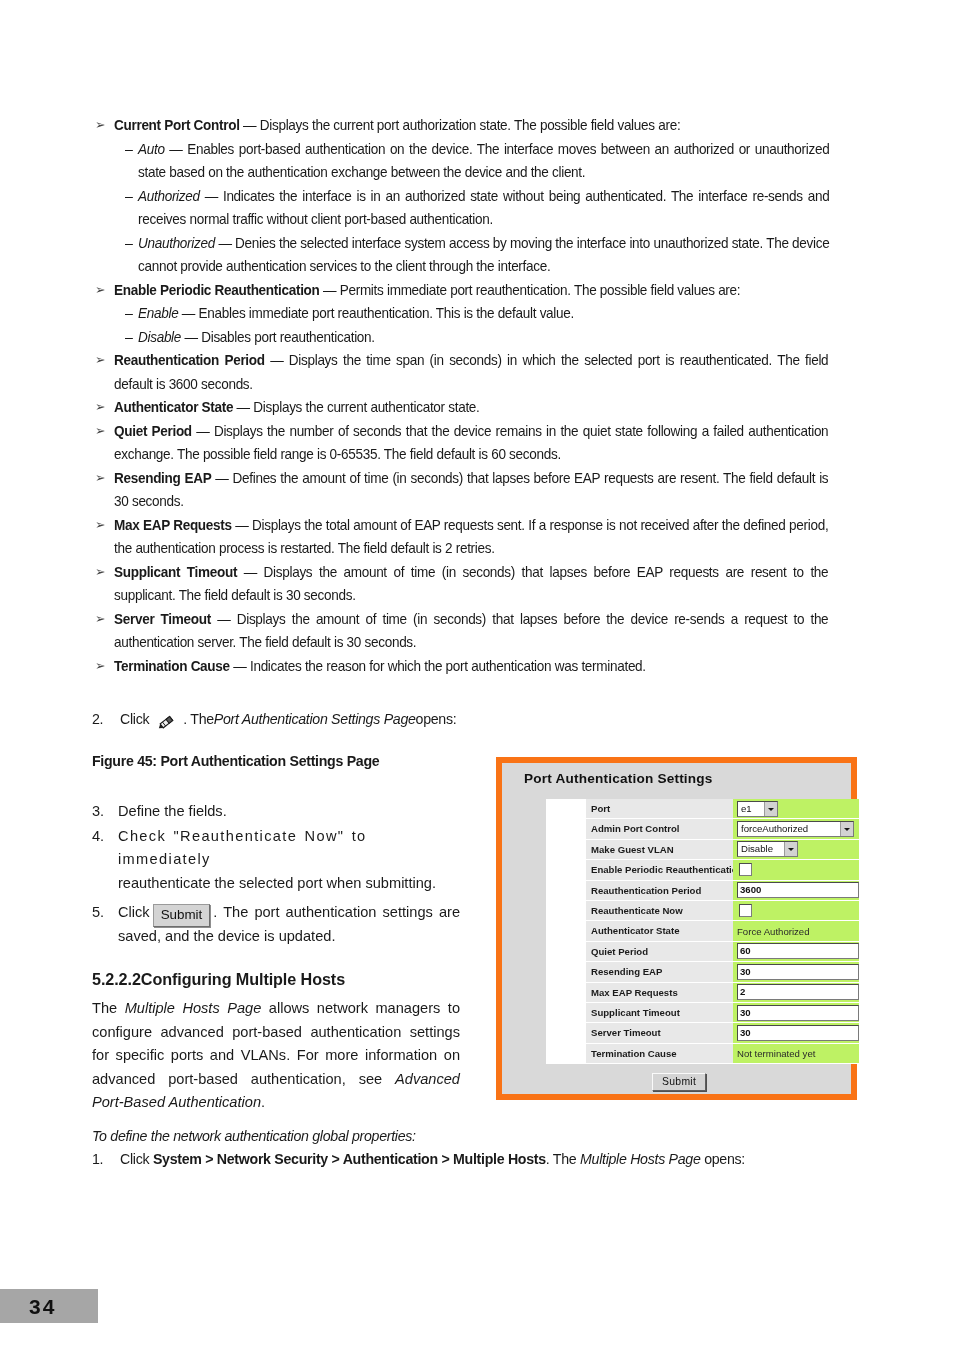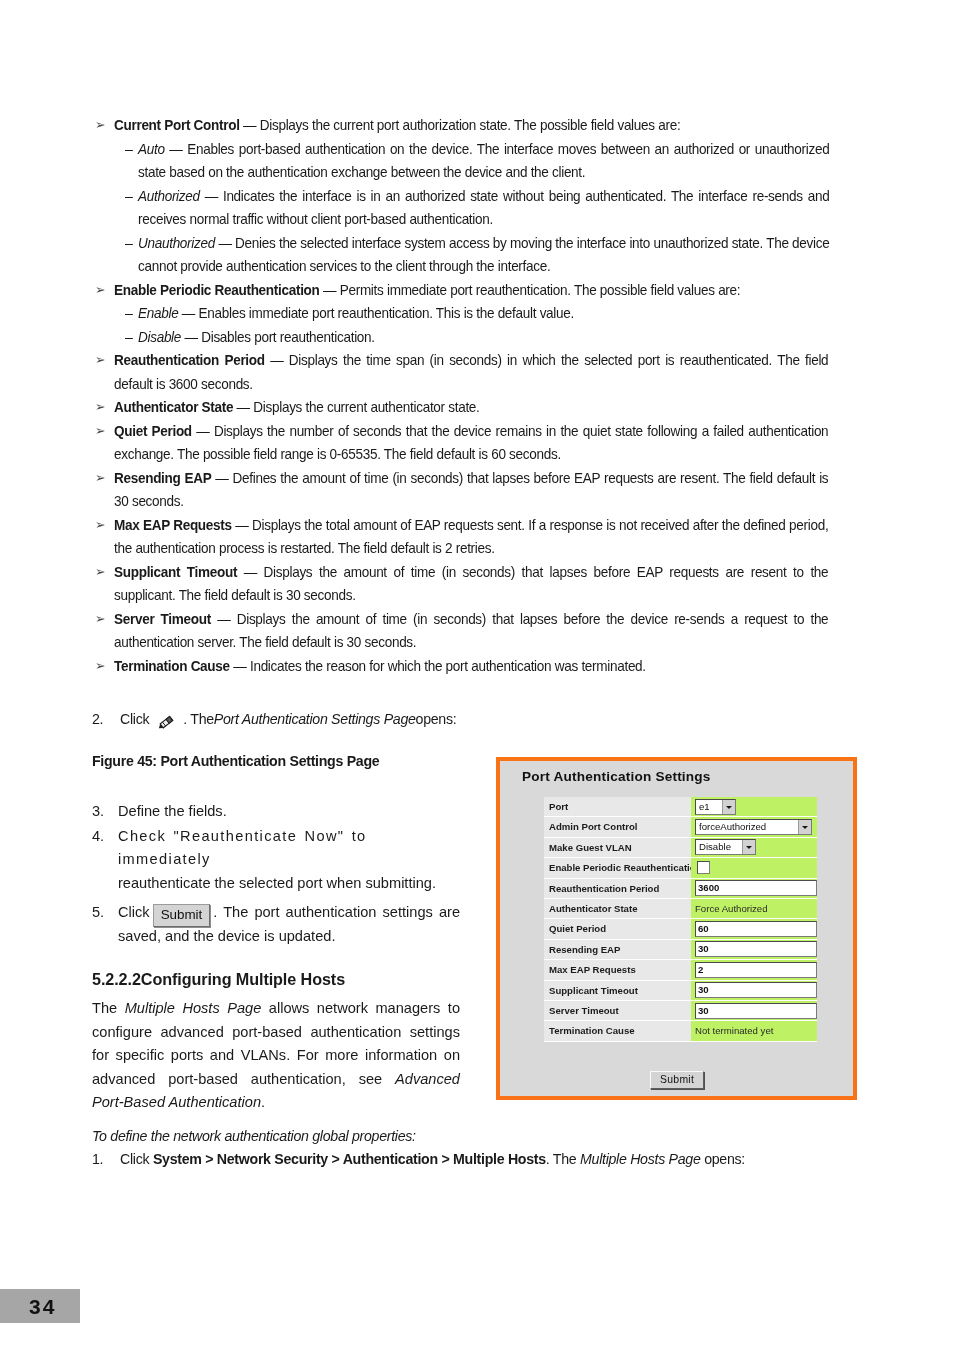--- a/index.html
+++ b/index.html
@@ -184,21 +184,21 @@
   }
   .close-step .num { width: 28px; flex: 0 0 28px; }
   .close-step b { font-weight: bold; }
   .close-step i { font-style: italic; }
 
   
   .pagenum-band {
     position: absolute;
     left: 0;
     top: 1289px;
-    width: 80px;
+    width: 98px;
     height: 34px;
     background: #a6a6a6;
   }
   .pagenum-band span {
     position: absolute;
     left: 29px;
     top: 6px;
     font-size: 21px;
     font-weight: bold;
     letter-spacing: 2px;
@@ -206,40 +206,41 @@
   }
 
   
   .shot-frame {
     position: absolute;
     left: 496px;
     top: 757px;
     width: 361px;
     height: 343px;
     background: #d9d9d9;
-    border: 4px solid #f97316;
+    border: 6px solid #f97316;
     box-sizing: border-box;
     font-family: "Liberation Sans", sans-serif;
   }
   .shot-title {
     position: absolute;
     left: 22px;
     top: 8px;
     font-size: 13.6px;
     font-weight: bold;
     color: #111;
     letter-spacing: 0.2px;
   }
   .shot-table {
     position: absolute;
     left: 44px;
     top: 36px;
     width: 273px;
     background: #ffffff;
     border-collapse: collapse;
+    padding-left: 40px;
   }
   .shot-table .r {
     display: flex;
     align-items: center;
     height: 19.4px;
     border-bottom: 1px solid #ffffff;
   }
   .shot-table .lbl {
     width: 147px;
     flex: 0 0 147px;
@@ -505,20 +506,26 @@
             <div class="cbox"></div>
           </div>
         </div>
         <div class="r">
           <div class="lbl">Reauthentication Period</div>
           <div class="val">
             <div class="txtbox txt-wide">3600</div>
           </div>
         </div>
         <div class="r">
+          <div class="lbl">Reauthenticate Now</div>
+          <div class="val">
+            <div class="cbox"></div>
+          </div>
+        </div>
+        <div class="r">
           <div class="lbl">Authenticator State</div>
           <div class="val">
             <span class="readonly-val">Force Authorized</span>
           </div>
         </div>
         <div class="r">
           <div class="lbl">Quiet Period</div>
           <div class="val">
             <div class="txtbox txt-wide">60</div>
           </div>

